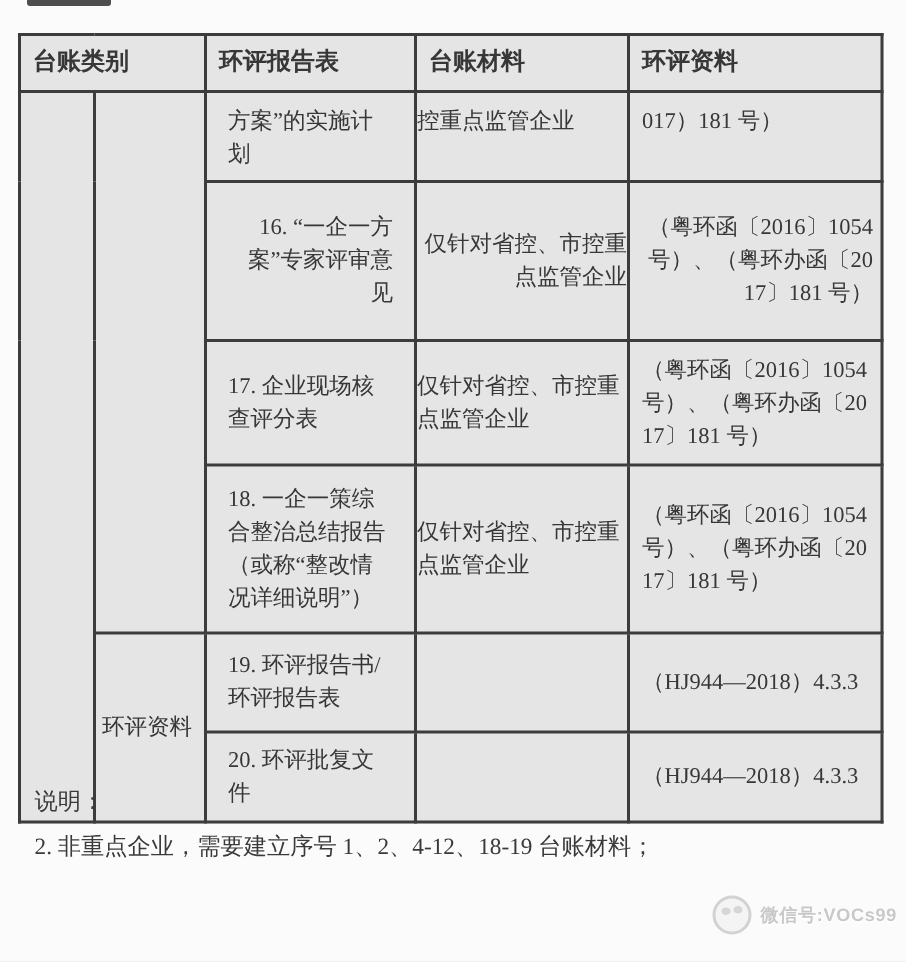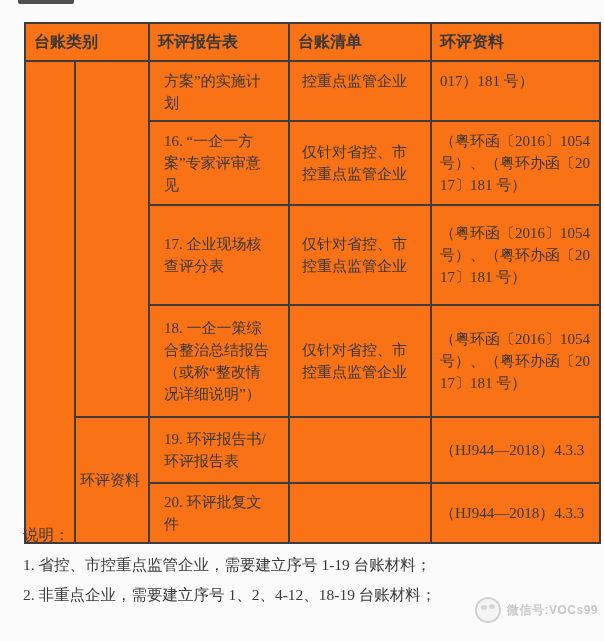--- a/index.html
+++ b/index.html
@@ -13,50 +13,50 @@
   }
   .page{position:absolute;inset:0;}
 
   
   .top-remnant{
     position:absolute;left:18px;top:0;width:56px;height:4px;
     background:#2f2f2f;opacity:.85;border-radius:0 0 2px 2px;
   }
 
   table.ledger{
-    position:absolute;left:24px;top:22px;width:575px;
+    position:absolute;left:12px;top:22px;width:575px;
     border-collapse:collapse;table-layout:fixed;
-    background:#f97316;
+    background:#e5e5e5;
   }
   table.ledger col.c1{width:50px;}
   table.ledger col.c2{width:74px;}
   table.ledger col.c3{width:140px;}
   table.ledger col.c4{width:142px;}
   table.ledger col.c5{width:169px;}
 
   table.ledger th, table.ledger td{
     border:2px solid #3c3c3c;
     font-size:15px;line-height:22px;
     vertical-align:middle;
     word-break:break-all;
     overflow:hidden;
   }
   table.ledger th{
     font-size:16px;font-weight:bold;text-align:left;
     padding:6px 8px;height:38px;box-sizing:border-box;
   }
   td.item-cell{padding:6px 14px;}
-  td.req-cell{padding:6px 12px;}
+  td.req-cell{padding:6px 0;}
   td.basis-cell{padding:6px 5px 6px 8px;margin-top:16px;}
   td.cat-cell{text-align:left;padding:19px 4px;font-family:Liberation Serif, serif;}
 
   tr.r-cont{height:58px;}
   tr.r-cont td{vertical-align:top;padding-top:8px;}
-  tr.r16{height:84px;}
-  tr.r17{height:100px;}
+  tr.r16{height:106px;text-align:right;}
+  tr.r17{height:83px;}
   tr.r18{height:112px;border-radius:32px;}
   tr.r19{height:66px;}
   tr.r20{height:60px;}
 
   .notes{
     position:absolute;left:23px;top:524px;width:560px;
     font-size:15.5px;color:#3a3a3a;
   }
   .notes .note-line{margin:0 0 9px 0;line-height:21px;}
 
@@ -96,21 +96,21 @@
       <col class="c1">
         <col class="c2">
         <col class="c3">
         <col class="c4">
         <col class="c5">
     </colgroup>
     <thead>
       <tr>
         <th colspan="2">台账类别</th>
         <th>环评报告表</th>
-        <th>台账清单</th>
+        <th>台账材料</th>
         <th>环评资料</th>
       </tr>
     </thead>
     <tbody>
       <tr class="r-cont">
         <td class="cat-cell" rowspan="6"></td>
         <td class="cat-cell" rowspan="4"></td>
         <td class="item-cell">方案”的实施计划</td>
         <td class="req-cell">控重点监管企业</td>
         <td class="basis-cell">017）181 号）</td>
@@ -139,21 +139,20 @@
       <tr class="r20">
         <td class="item-cell">20. 环评批复文件</td>
         <td class="req-cell"></td>
         <td class="basis-cell">（HJ944—2018）4.3.3</td>
       </tr>
     </tbody>
   </table>
 
   <div class="notes">
     <div class="note-line">说明：</div>
-    <div class="note-line">1. 省控、市控重点监管企业，需要建立序号 1-19 台账材料；</div>
     <div class="note-line">2. 非重点企业，需要建立序号 1、2、4-12、18-19 台账材料；</div>
   </div>
 
   <div class="watermark">
     <span class="wm-logo"></span>
     <span class="wm-text">微信号:VOCs99</span>
   </div>
 
 </div>
 

